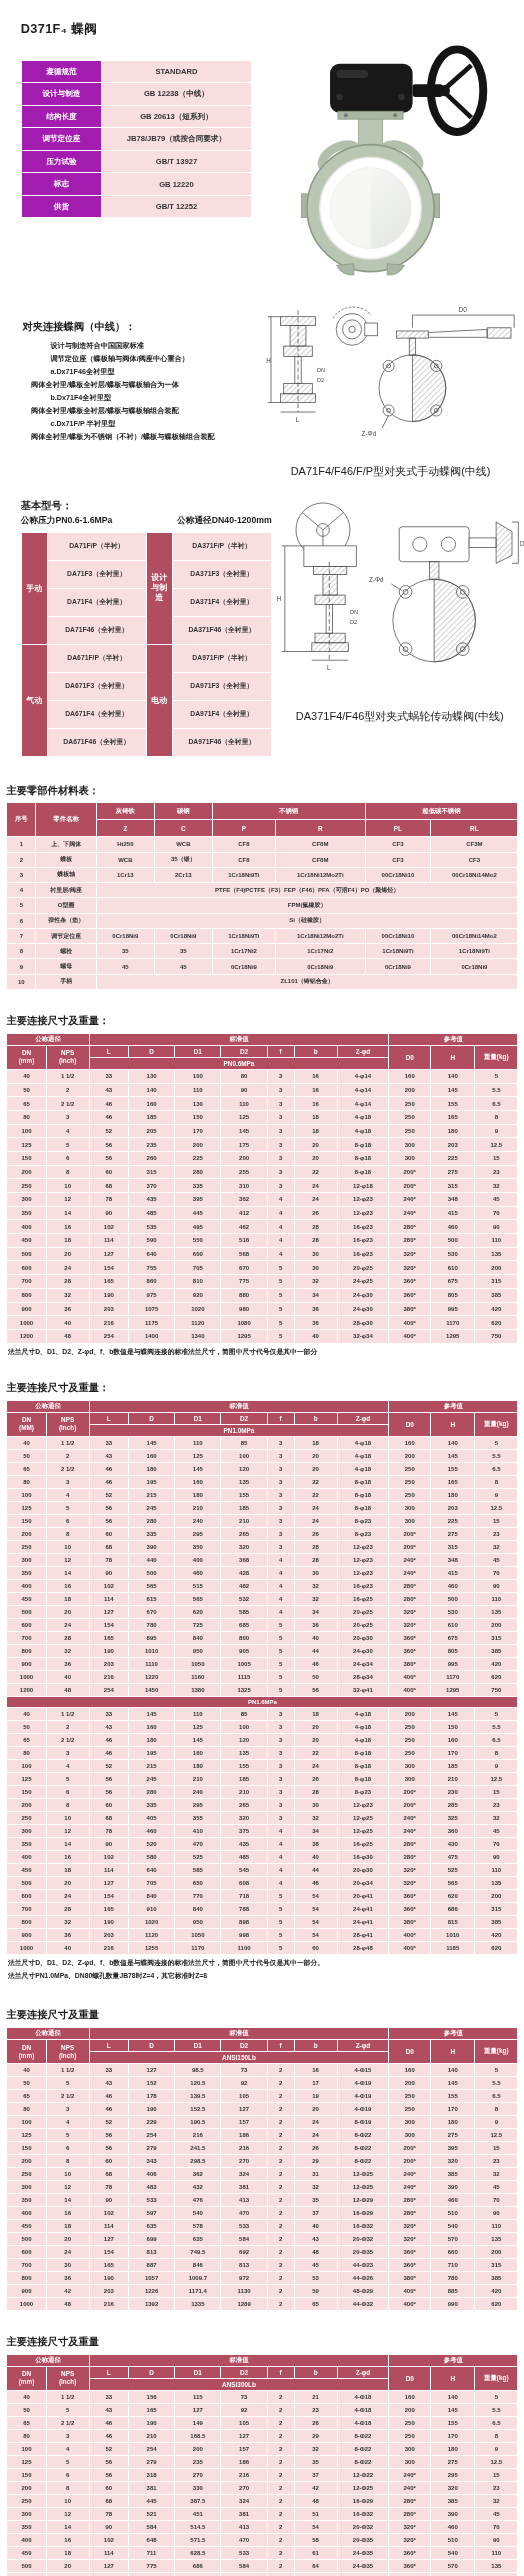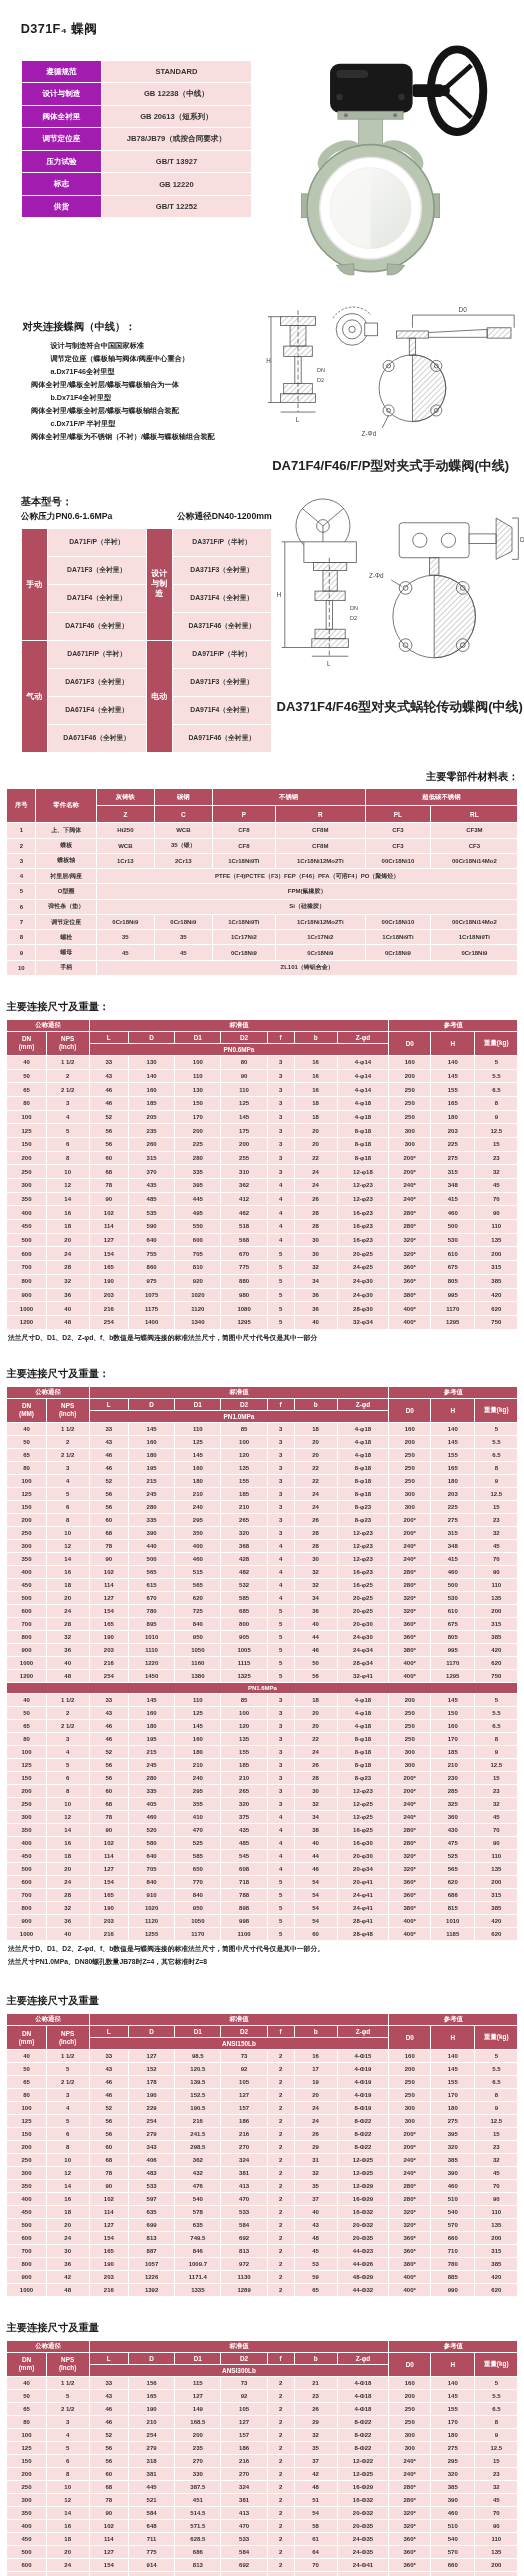--- a/index.html
+++ b/index.html
@@ -13,21 +13,21 @@
   .spec td{border:1.6px solid #fff;height:21.5px;text-align:center;font-size:7.6px;font-weight:bold;padding:0 3.2px;}
   .spec .spec-label{background:#a21caf;color:#fff;width:73px;}
   .spec .spec-value{background:#f8dede;color:#333;}
   .photo-box{margin-left:4.8px;}
   
   .intro{width:254px;margin:37px 0 0 16px;}
   .intro h2{font-size:10.3px;margin:0 0 6.4px 0;}
   .iline{font-size:7.2px;font-weight:bold;line-height:1.8;color:#222;padding-left:28px;}
   .iline.ind{padding-left:8.7px;}
   .draw-col{width:262px;display:flex;flex-direction:column;align-items:center;}
-  .caption{font-size:13px;font-weight:bold;margin-top:10px;color:#222;}
+  .caption{font-size:11px;font-weight:normal;margin-top:17px;color:#222;}
   
   .basic{width:262px;margin:20.7px 0 0 14.3px;}
   .basic h2{font-size:10.3px;margin:0 0 1.6px 0;}
   .pn-line{font-size:8.7px;font-weight:bold;display:flex;justify-content:space-between;width:251px;margin-bottom:4.8px;}
   .models{width:251px;}
   .models td{border:1.6px solid #fff;height:25px;text-align:center;font-size:6.8px;font-weight:bold;}
   .models td.grp{background:#b14d5e;color:#fff;width:24px;font-size:8px;}
   .models td.grp.vert{width:12.7px;word-break:break-all;line-height:1.25;padding:0 2.4px;}
   .models td.model{background:#f8dede;color:#333;width:99px;}
   
@@ -63,21 +63,21 @@
         <tbody>
           <tr>
             <td class="spec-label">遵循规范</td>
             <td class="spec-value">STANDARD</td>
           </tr>
           <tr>
             <td class="spec-label">设计与制造</td>
             <td class="spec-value">GB 12238（中线）</td>
           </tr>
           <tr>
-            <td class="spec-label">阀体全衬里</td>
+            <td class="spec-label">结构长度</td>
             <td class="spec-value">GB 20613（短系列）</td>
           </tr>
           <tr>
             <td class="spec-label">调节定位座</td>
             <td class="spec-value">JB78/JB79（或按合同要求）</td>
           </tr>
           <tr>
             <td class="spec-label">压力试验</td>
             <td class="spec-value">GB/T 13927</td>
           </tr>
@@ -309,21 +309,21 @@
           <rect x="198" y="84" width="12" height="22" fill="url(#ht)"></rect>
         </g>
         <text x="312" y="64" font-size="8" fill="#444">D0</text>
         <line x1="150" y1="112" x2="163" y2="120" stroke="#555"></line>
         <text x="122" y="110" font-size="8" fill="#444">Z-Φd</text>
       </svg>
       <div class="caption">DA371F4/F46型对夹式蜗轮传动蝶阀(中线)</div>
     </div>
   </div>
 
-  <div class="sec" style="margin-top:17px;text-align:right;">主要零部件材料表：</div>
+  <div class="sec" style="margin-top:27px;">主要零部件材料表：</div>
   <table class="mat">
     <thead>
       <tr>
         <th rowspan="2" style="width:5.5%">序号</th>
         <th rowspan="2" style="width:11.5%">零件名称</th>
         <th colspan="1" style="width:11%">灰铸铁</th>
         <th colspan="1" style="width:11%">碳钢</th>
         <th colspan="2">不锈钢</th>
         <th colspan="2">超低碳不锈钢</th>
       </tr>

